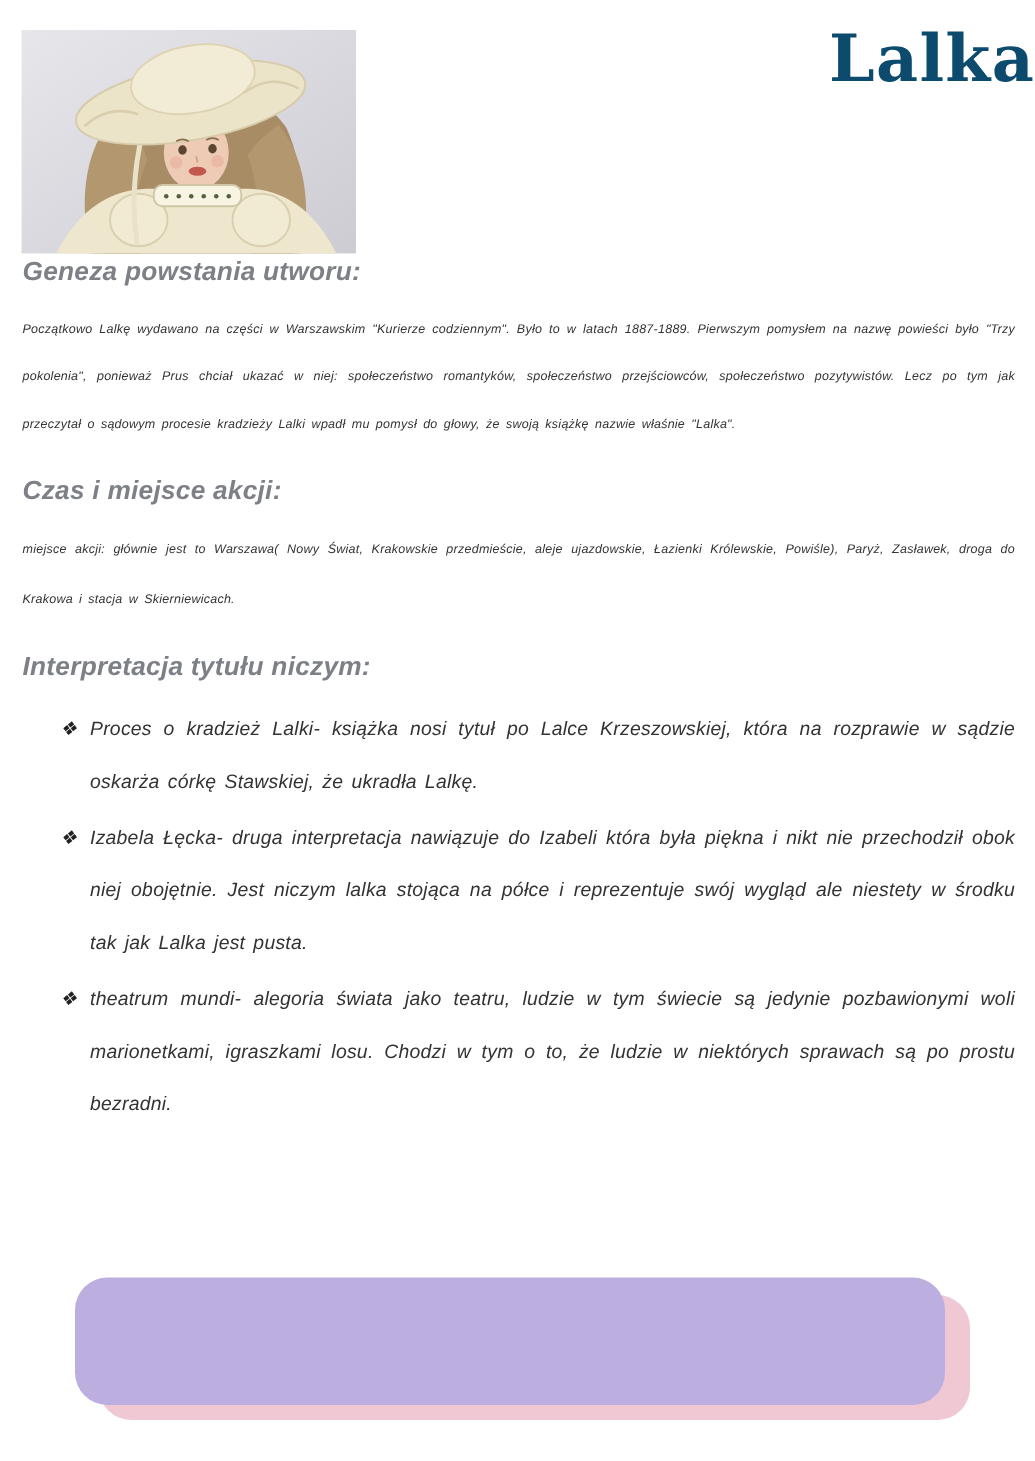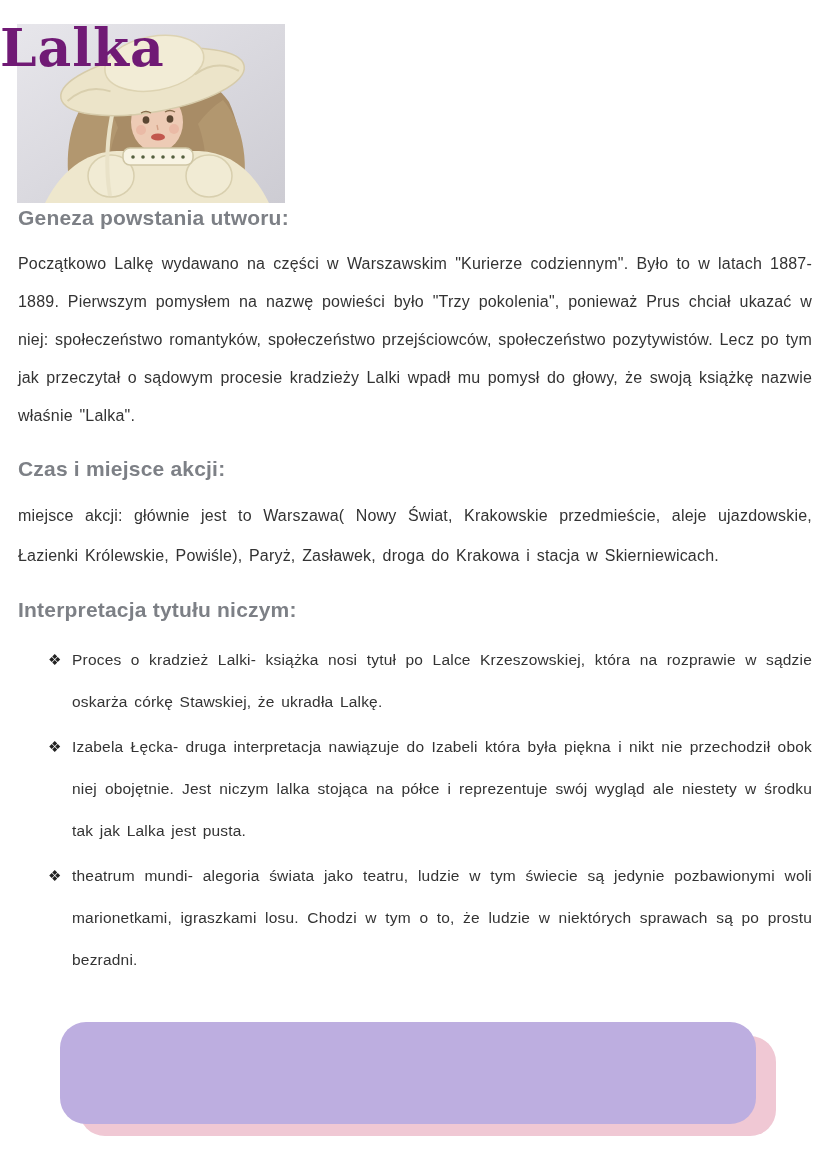--- a/index.html
+++ b/index.html
@@ -15,50 +15,51 @@
   .doll-photo {
     position: absolute;
     left: 17px; top: 24px;
     width: 268px; height: 179px;
     overflow: hidden;
   }
 
   .page-title {
     position: absolute;
     left: 0; right: 0; top: 22px;
-    text-align: left;
+    text-align: right;
     font-family: "DejaVu Serif", serif;
     font-weight: bold;
     font-size: 52px;
     line-height: 52px;
     letter-spacing: 1px;
-    color: #701a75;
+    color: #0c4a6e;
     margin: 0;
   }
 
   .content {
     position: absolute;
     left: 0; top: 203px;
     width: 828px;
     padding: 0 16px 0 18px;
+    font-style: italic;
   }
 
   h2.section-heading {
     font-family: "Liberation Sans", sans-serif;
     font-weight: bold;
     font-size: 21px;
     line-height: 30px;
     letter-spacing: 0.2px;
     color: #7d8086;
     margin: 0 0 12px 0;
   }
   h2.mt { margin-top: 19px; }
 
   p.body-text {
-    font-size: 16px;
+    font-size: 10px;
     line-height: 38px;
     letter-spacing: 0.2px;
     word-spacing: 2px;
     color: #333333;
     text-align: justify;
     margin: 0;
   }
   p.wide-lines { line-height: 40px; }
   p.para-gap { margin-bottom: 2px; }
 

